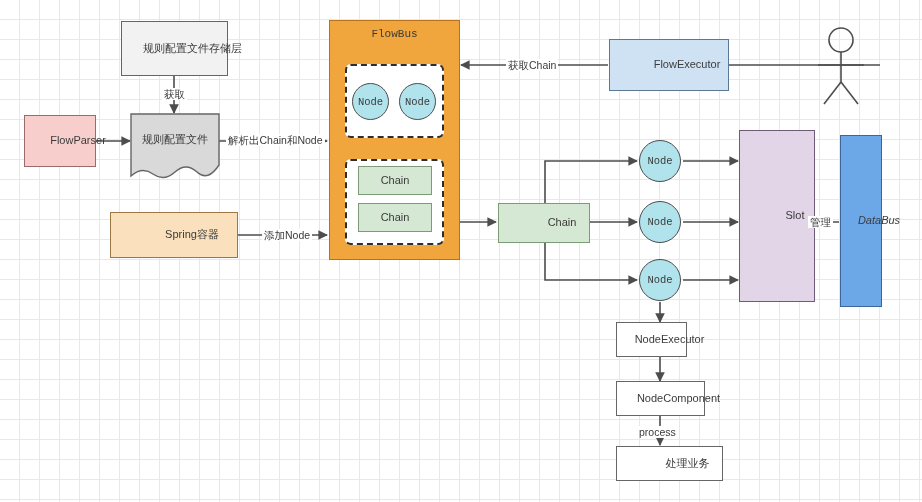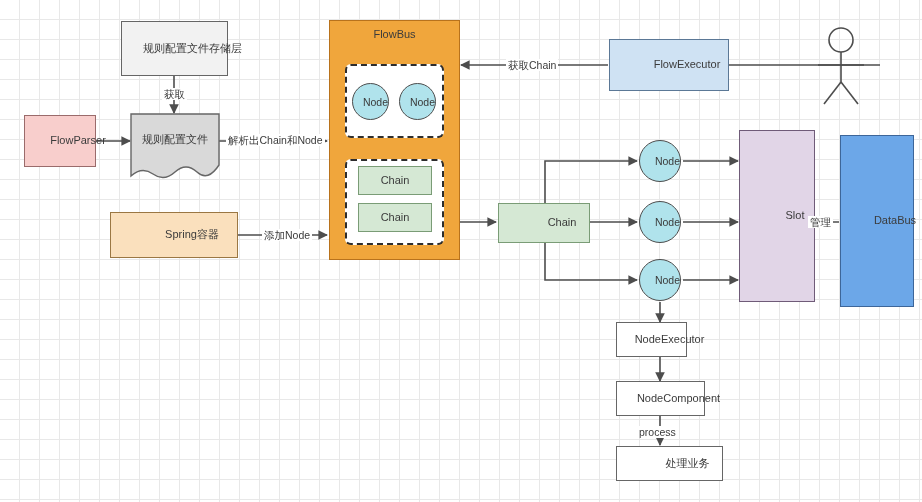--- a/index.html
+++ b/index.html
@@ -40,40 +40,40 @@
     white-space: nowrap;
   }
   
   #flowbus {
     background: #f0a63c;
     border: 1.6px solid #b8721c;
     align-items: flex-start;
     justify-content: center;
     padding-top: 7px;
   }
-  #flowbus .label-txt { color: #3b3b3b; font-size: 11px; }
+  #flowbus .label-txt { color: #3b3b3b; font-size: 11px; font-family: Liberation Mono, monospace; }
   .dashed-box {
     position: absolute;
     box-sizing: border-box;
     background: #ffffff;
     border: 2px dashed #2d2d2d;
     border-radius: 6px;
   }
   .circle {
     position: absolute;
     box-sizing: border-box;
     border-radius: 50%;
     background: #b0e3ec;
     border: 1.4px solid #4d4d4d;
     display: flex;
     align-items: center;
-    justify-content: flex-end;
+    justify-content: center;
     font-size: 10.5px;
     color: #3b3b3b;
-    font-family: Liberation Sans, sans-serif;
+    font-family: Liberation Mono, monospace;
   }
   .chain-inner {
     background: #d5e8d4;
     border: 1.4px solid #7a9c76;
   }
   .edge-label {
     position: absolute;
     background: #ffffff;
     font-size: 10.5px;
     color: #3b3b3b;
@@ -202,21 +202,21 @@
     <span class="label-txt">Node</span>
   </div>
   <div class="circle" id="node-3" style="left:639px; top:259px; width:42px; height:42px;">
     <span class="label-txt">Node</span>
   </div>
 
   <div class="node rect" id="slot" style="left:739px; top:130px; width:76px; height:172px; background:#e1d5e7; border-color:#6f5b78;">
     <span class="label-txt">Slot</span>
   </div>
 
-  <div class="node rect" id="databus" style="left:840px; top:135px; width:74px; height:172px; background:#6ca7e8; border-color:#3d6699;">
+  <div class="node rect" id="databus" style="left:840px; top:135px; width:42px; height:172px; background:#6ca7e8; border-color:#3d6699;font-style:italic;">
     <span class="label-txt">DataBus</span>
   </div>
 
   <div class="node rect" id="node-executor" style="left:616px; top:322px; width:71px; height:35px; background:#ffffff;">
     <span class="label-txt">NodeExecutor</span>
   </div>
 
   <div class="node rect" id="node-component" style="left:616px; top:381px; width:89px; height:35px; background:#ffffff;">
     <span class="label-txt">NodeComponent</span>
   </div>

